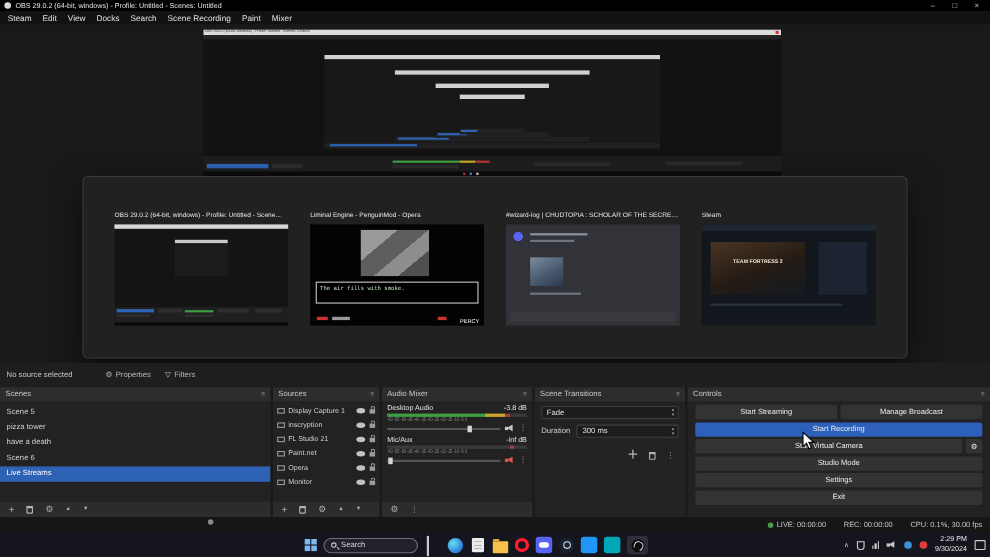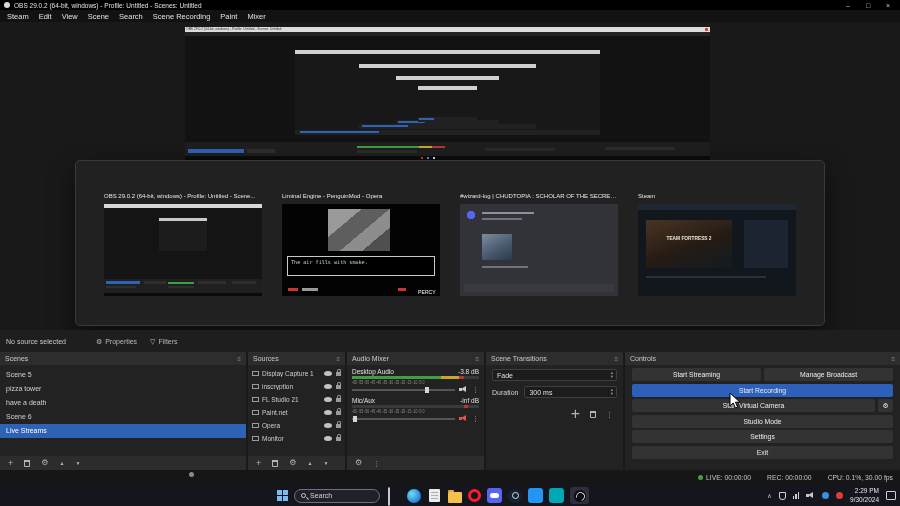--- a/index.html
+++ b/index.html
@@ -190,21 +190,21 @@
   <span class="sp"></span>
   <span class="wc">–</span>
   <span class="wc">□</span>
   <span class="wc">×</span>
 </div>
 
 <div id="menubar">
   <span>Steam</span>
   <span>Edit</span>
   <span>View</span>
-  <span>Scene</span>
+  <span>Docks</span>
   <span>Search</span>
   <span>Scene Recording</span>
   <span>Paint</span>
   <span>Mixer</span>
 </div>
 
 <div id="preview">
 
   <div id="cw">
     <div class="cw-title">

